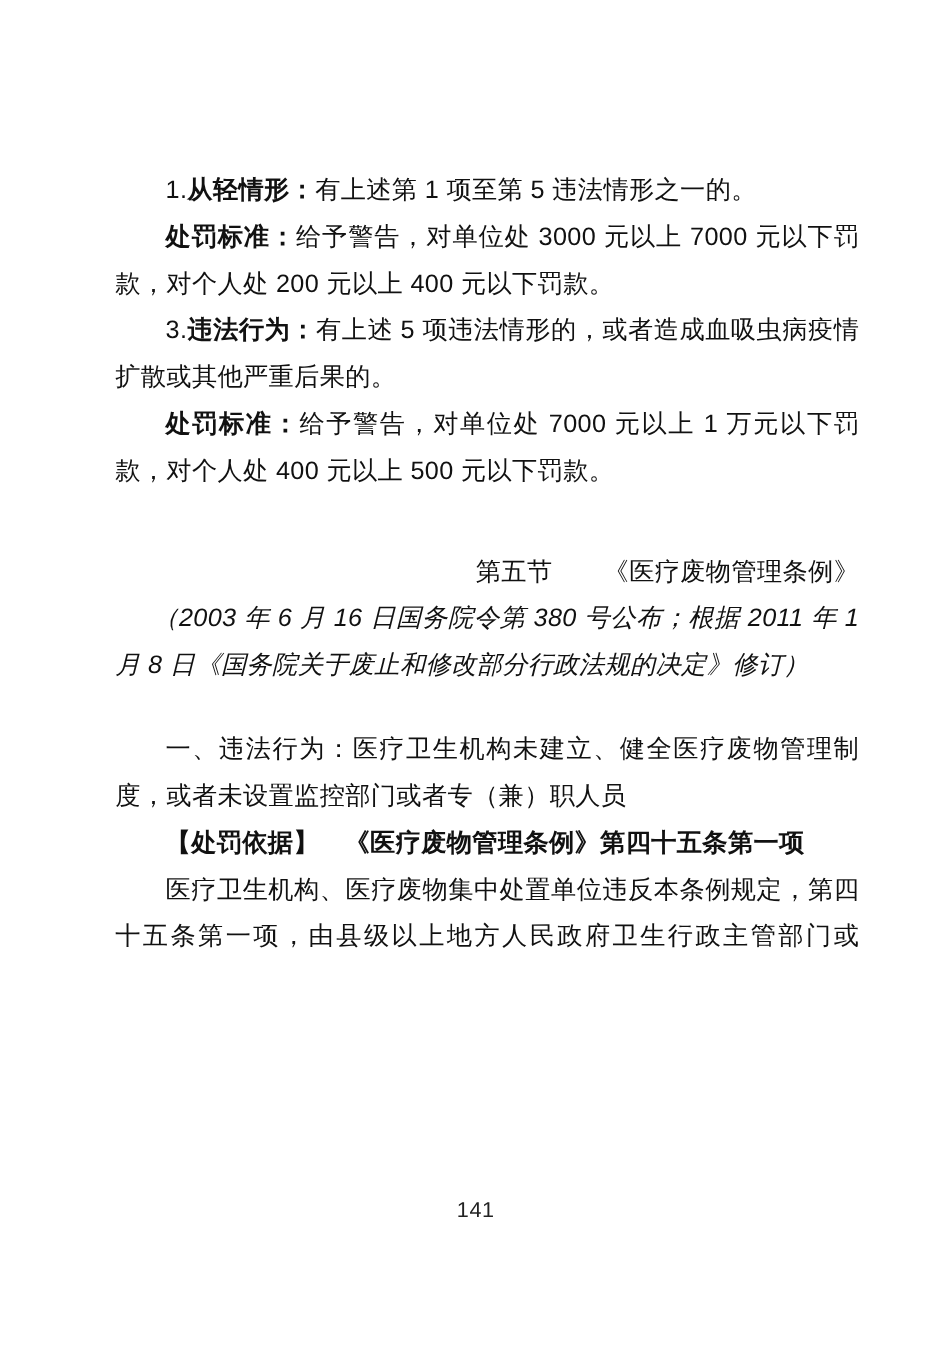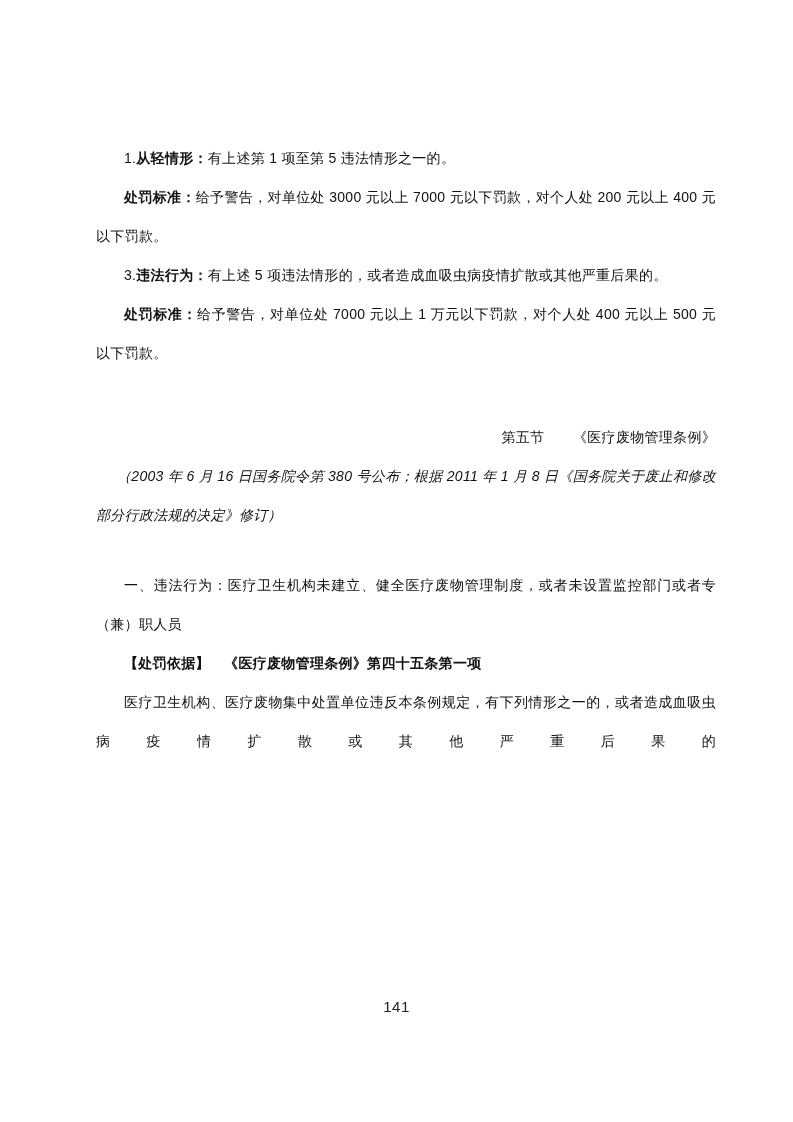--- a/index.html
+++ b/index.html
@@ -12,21 +12,21 @@
     overflow: hidden;
   }
   .page {
     position: absolute; inset: 0;
     background: #ffffff;
   }
   .content {
     position: absolute;
     left: 96px; top: 139px;
     width: 620px;
-    font-size: 14px;
+    font-size: 21px;
     line-height: 39px;
     letter-spacing: 0.3px;
     text-align: justify;
     text-justify: inter-character;
   }
   p.para {
     margin: 0;
     text-indent: 2em;
   }
   p.center-heading {
@@ -43,21 +43,21 @@
   }
   p.full-last {
     text-align-last: justify;
   }
   .b { font-weight: bold; }
   .footer {
     position: absolute;
     left: 0; top: 998px;
     width: 793px;
     text-align: center;
-    font-size: 15px;
+    font-size: 18px;
     letter-spacing: 0.5px;
     color: #222222;
   }
 </style>
 </head>
 <body>
 
 <div class="page">
   <div class="content">
 
@@ -72,18 +72,18 @@
     <p class="para"><span class="b">处罚标准：</span><span>给予警告，对单位处 7000 元以上 1 万元以下罚款，对个人处 400 元以上 500 元以下罚款。</span></p>
 
     <p class="para center-heading">第五节　　《医疗废物管理条例》</p>
 
     <p class="para note">（2003 年 6 月 16 日国务院令第 380 号公布；根据 2011 年 1 月 8 日《国务院关于废止和修改部分行政法规的决定》修订）</p>
 
     <p class="para gap-before">一、违法行为：医疗卫生机构未建立、健全医疗废物管理制度，或者未设置监控部门或者专（兼）职人员</p>
 
     <p class="para b">【处罚依据】　《医疗废物管理条例》第四十五条第一项</p>
 
-    <p class="para full-last">医疗卫生机构、医疗废物集中处置单位违反本条例规定，有下列情形之一的，或者造成血吸虫病疫情扩散或其他严重后果的</p>
+    <p class="para full-last">医疗卫生机构、医疗废物集中处置单位违反本条例规定，第四十五条第一项，由县级以上地方人民政府卫生行政主管部门或</p>
 
   </div>
 
   <div class="footer">141</div>
 </div>
 
 </body></html>

